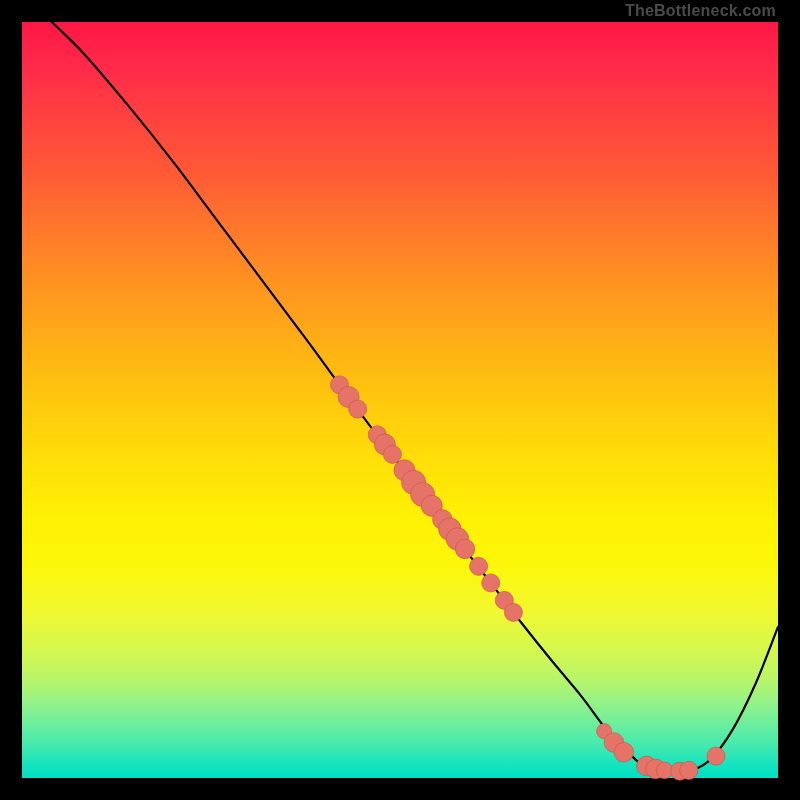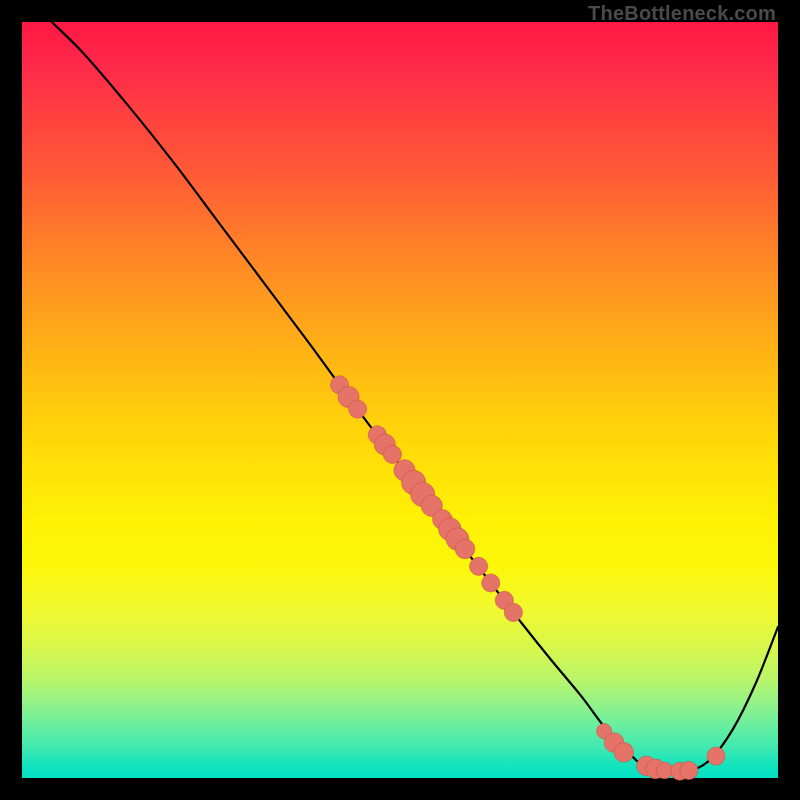--- a/index.html
+++ b/index.html
@@ -35,21 +35,21 @@
       #3fe9b0 96%,
       #18e4bd 98%,
       #00e0c4 100%
     );
   }
   .attribution {
     position: absolute;
     top: 2px;
     right: 24px;
     font-family: Arial, Helvetica, sans-serif;
-    font-size: 20px;
+    font-size: 16px;
     font-weight: 600;
     color: #4a4a4a;
     letter-spacing: 0.2px;
   }
   svg.curve {
     position: absolute;
     left: 0; top: 0;
     width: 100%; height: 100%;
     overflow: visible;
   }

